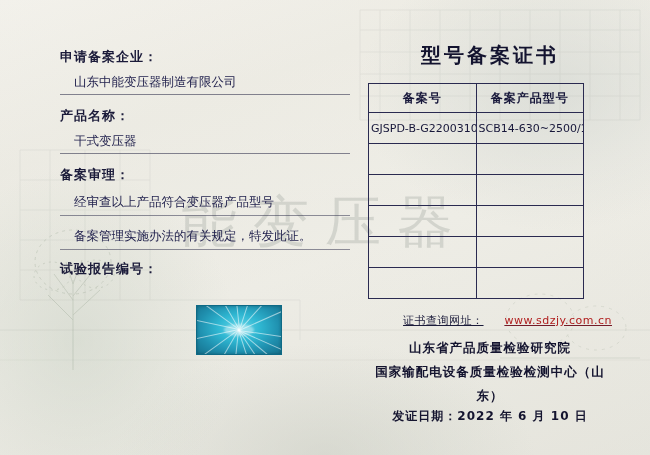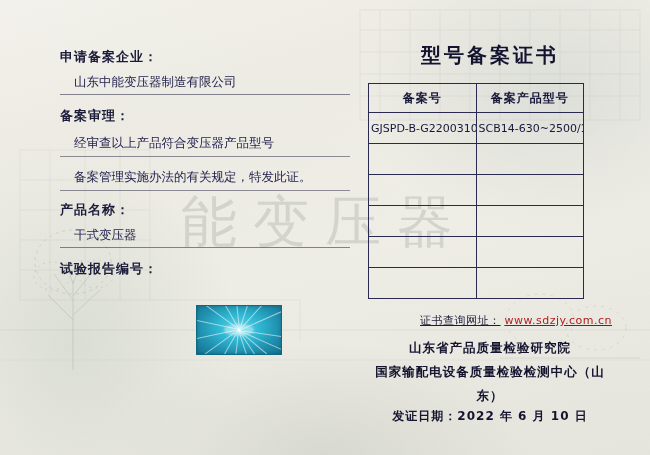--- a/index.html
+++ b/index.html
@@ -195,21 +195,21 @@
     justify-content: flex-end;
     font-size: 11px;
     color: #1b1b3a;
     letter-spacing: 0.5px;
     padding-left: 24px;
     text-decoration: underline;
   }
   .query-url {
     color: #b11d1d;
     font-size: 11px;
-    margin-left: 4px;
+    margin-left: 21px;
     text-decoration: underline;
     text-decoration-color: rgba(177,29,29,0.6);
   }
   .org-lines {
     margin-top: 8px;
     text-align: center;
   }
   .org-line {
     font-size: 12.5px;
     font-weight: 700;
@@ -267,30 +267,30 @@
   <div class="watermark">能变压器</div>
 
   <div class="left-col">
 
     <div class="field">
       <div class="field-label">申请备案企业：</div>
       <div class="field-value">山东中能变压器制造有限公司</div>
     </div>
 
     <div class="field">
+      <div class="field-label">产品名称：</div>
+      <div class="field-value">干式变压器</div>
+    </div>
+
+    <div class="field">
       <div class="field-label">备案审理：</div>
       <div class="multi-line">
         <div class="line">经审查以上产品符合变压器产品型号</div>
         <div class="line">备案管理实施办法的有关规定，特发此证。</div>
       </div>
-    </div>
-
-    <div class="field">
-      <div class="field-label">产品名称：</div>
-      <div class="field-value">干式变压器</div>
     </div>
 
     <div class="field">
       <div class="field-label">试验报告编号：</div>
     </div>
 
   </div>
 
   <div class="stamp">
     <div class="rays">

